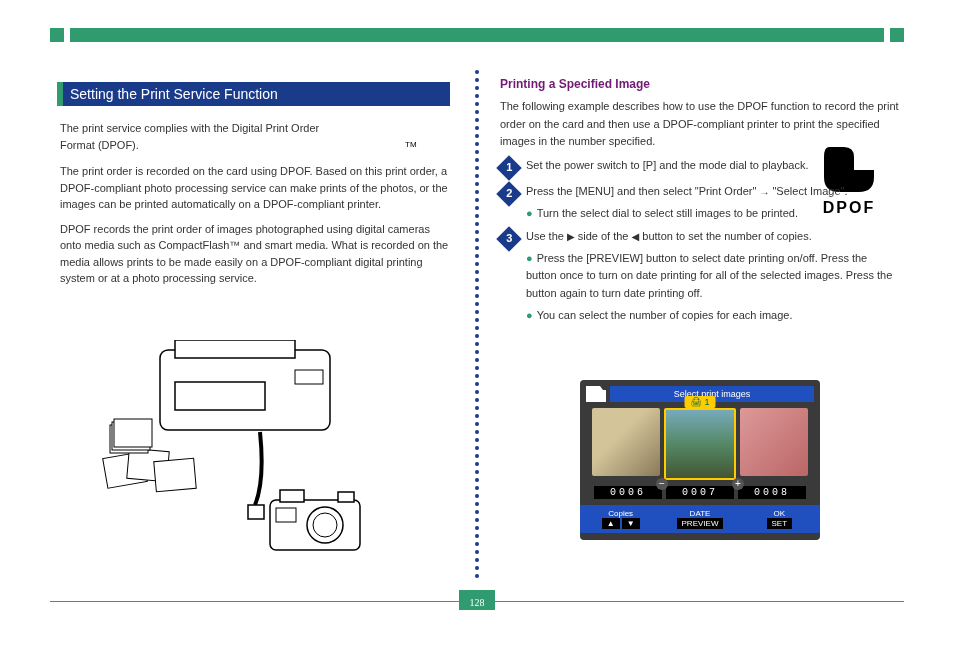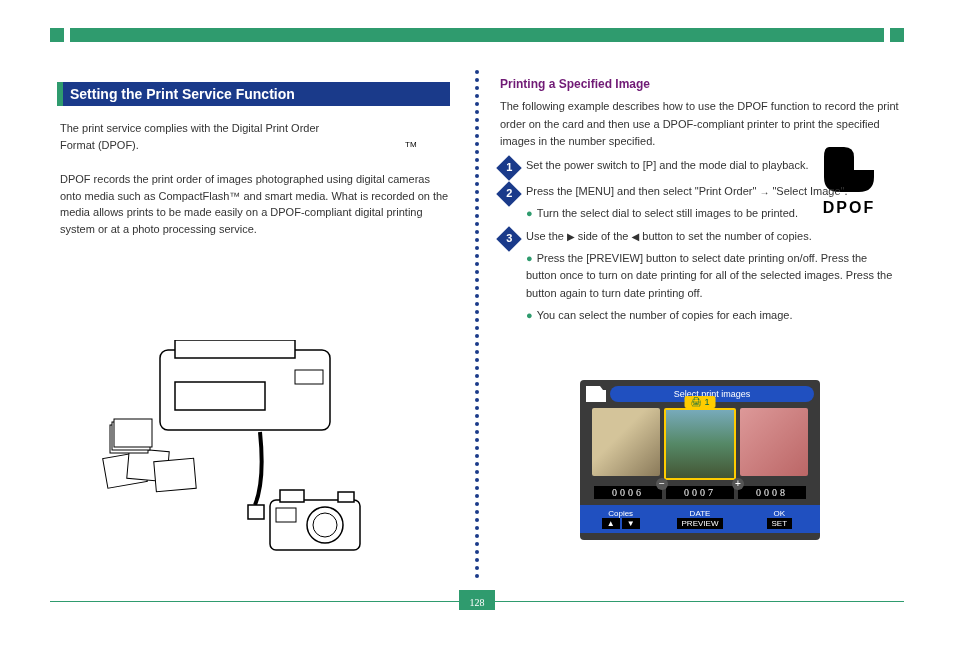--- a/index.html
+++ b/index.html
@@ -69,21 +69,21 @@
     position: absolute;
     top: 82px;
     left: 60px;
     width: 380px;
     height: 24px;
     background: #1a3a8a;
     display: flex;
     align-items: center;
     color: #fff;
     font-size: 14px;
-    font-weight: bold;
+    font-weight: normal;
     padding-left: 10px;
   }
   .section-header::before {
     content: '';
     position: absolute;
     left: -3px;
     top: 0;
     width: 6px;
     height: 24px;
     background: #2f9b6e;
@@ -163,21 +163,21 @@
     background: #3a3a3a;
     border-radius: 4px;
     overflow: hidden;
   }
   .lcd-header {
     background: #2050c0;
     color: #fff;
     font-size: 9px;
     padding: 3px 8px;
     margin: 6px 6px 0 30px;
-    border-radius: 8px;
+    border-radius: 0;
     text-align: center;
   }
   .lcd-icon {
     position: absolute;
     top: 6px;
     left: 6px;
     width: 20px;
     height: 16px;
     background: #fff;
     clip-path: polygon(0 0, 70% 0, 85% 25%, 100% 25%, 100% 100%, 0 100%);
@@ -215,21 +215,21 @@
   .thumb3 { background: linear-gradient(135deg, #d99 0%, #b66 100%); }
   .counter-row {
     display: flex;
     gap: 4px;
     justify-content: center;
     padding: 0 6px;
   }
   .counter {
     background: #000;
     color: #fff;
-    font-family: Liberation Serif, serif;
+    font-family: Liberation Mono, monospace;
     font-size: 10px;
     letter-spacing: 3px;
     padding: 1px 4px;
     width: 60px;
     text-align: center;
   }
   .lcd-footer {
     background: #2050c0;
     color: #fff;
     font-size: 8px;
@@ -311,20 +311,21 @@
 
 <div class="top-bar"></div>
 
 <div class="section-header">
   <span>Setting the Print Service Function</span>
 </div>
 
 <div class="left-col">
   <div style="width:260px;">The print service complies with the Digital Print Order Format (DPOF).</div>
   <div style="height:10px"></div>
+  <div>The print order is recorded on the card using DPOF. Based on this print order, a DPOF-compliant photo processing service can make prints of the photos, or the images can be printed automatically on a DPOF-compliant printer.</div>
   <div style="height:8px"></div>
   <div>DPOF records the print order of images photographed using digital cameras onto media such as CompactFlash™ and smart media. What is recorded on the media allows prints to be made easily on a DPOF-compliant digital printing system or at a photo processing service.</div>
 </div>
 
 <div class="dpof-logo">
   <div class="dpof-shape">
     <svg viewBox="0 0 60 55">
       <path d="M 10 5 Q 5 5 5 15 L 5 35 Q 5 50 20 50 L 40 50 Q 55 50 55 35 L 55 28 L 35 28 L 35 15 Q 35 5 25 5 Z" fill="#000"></path>
     </svg>
   </div>

